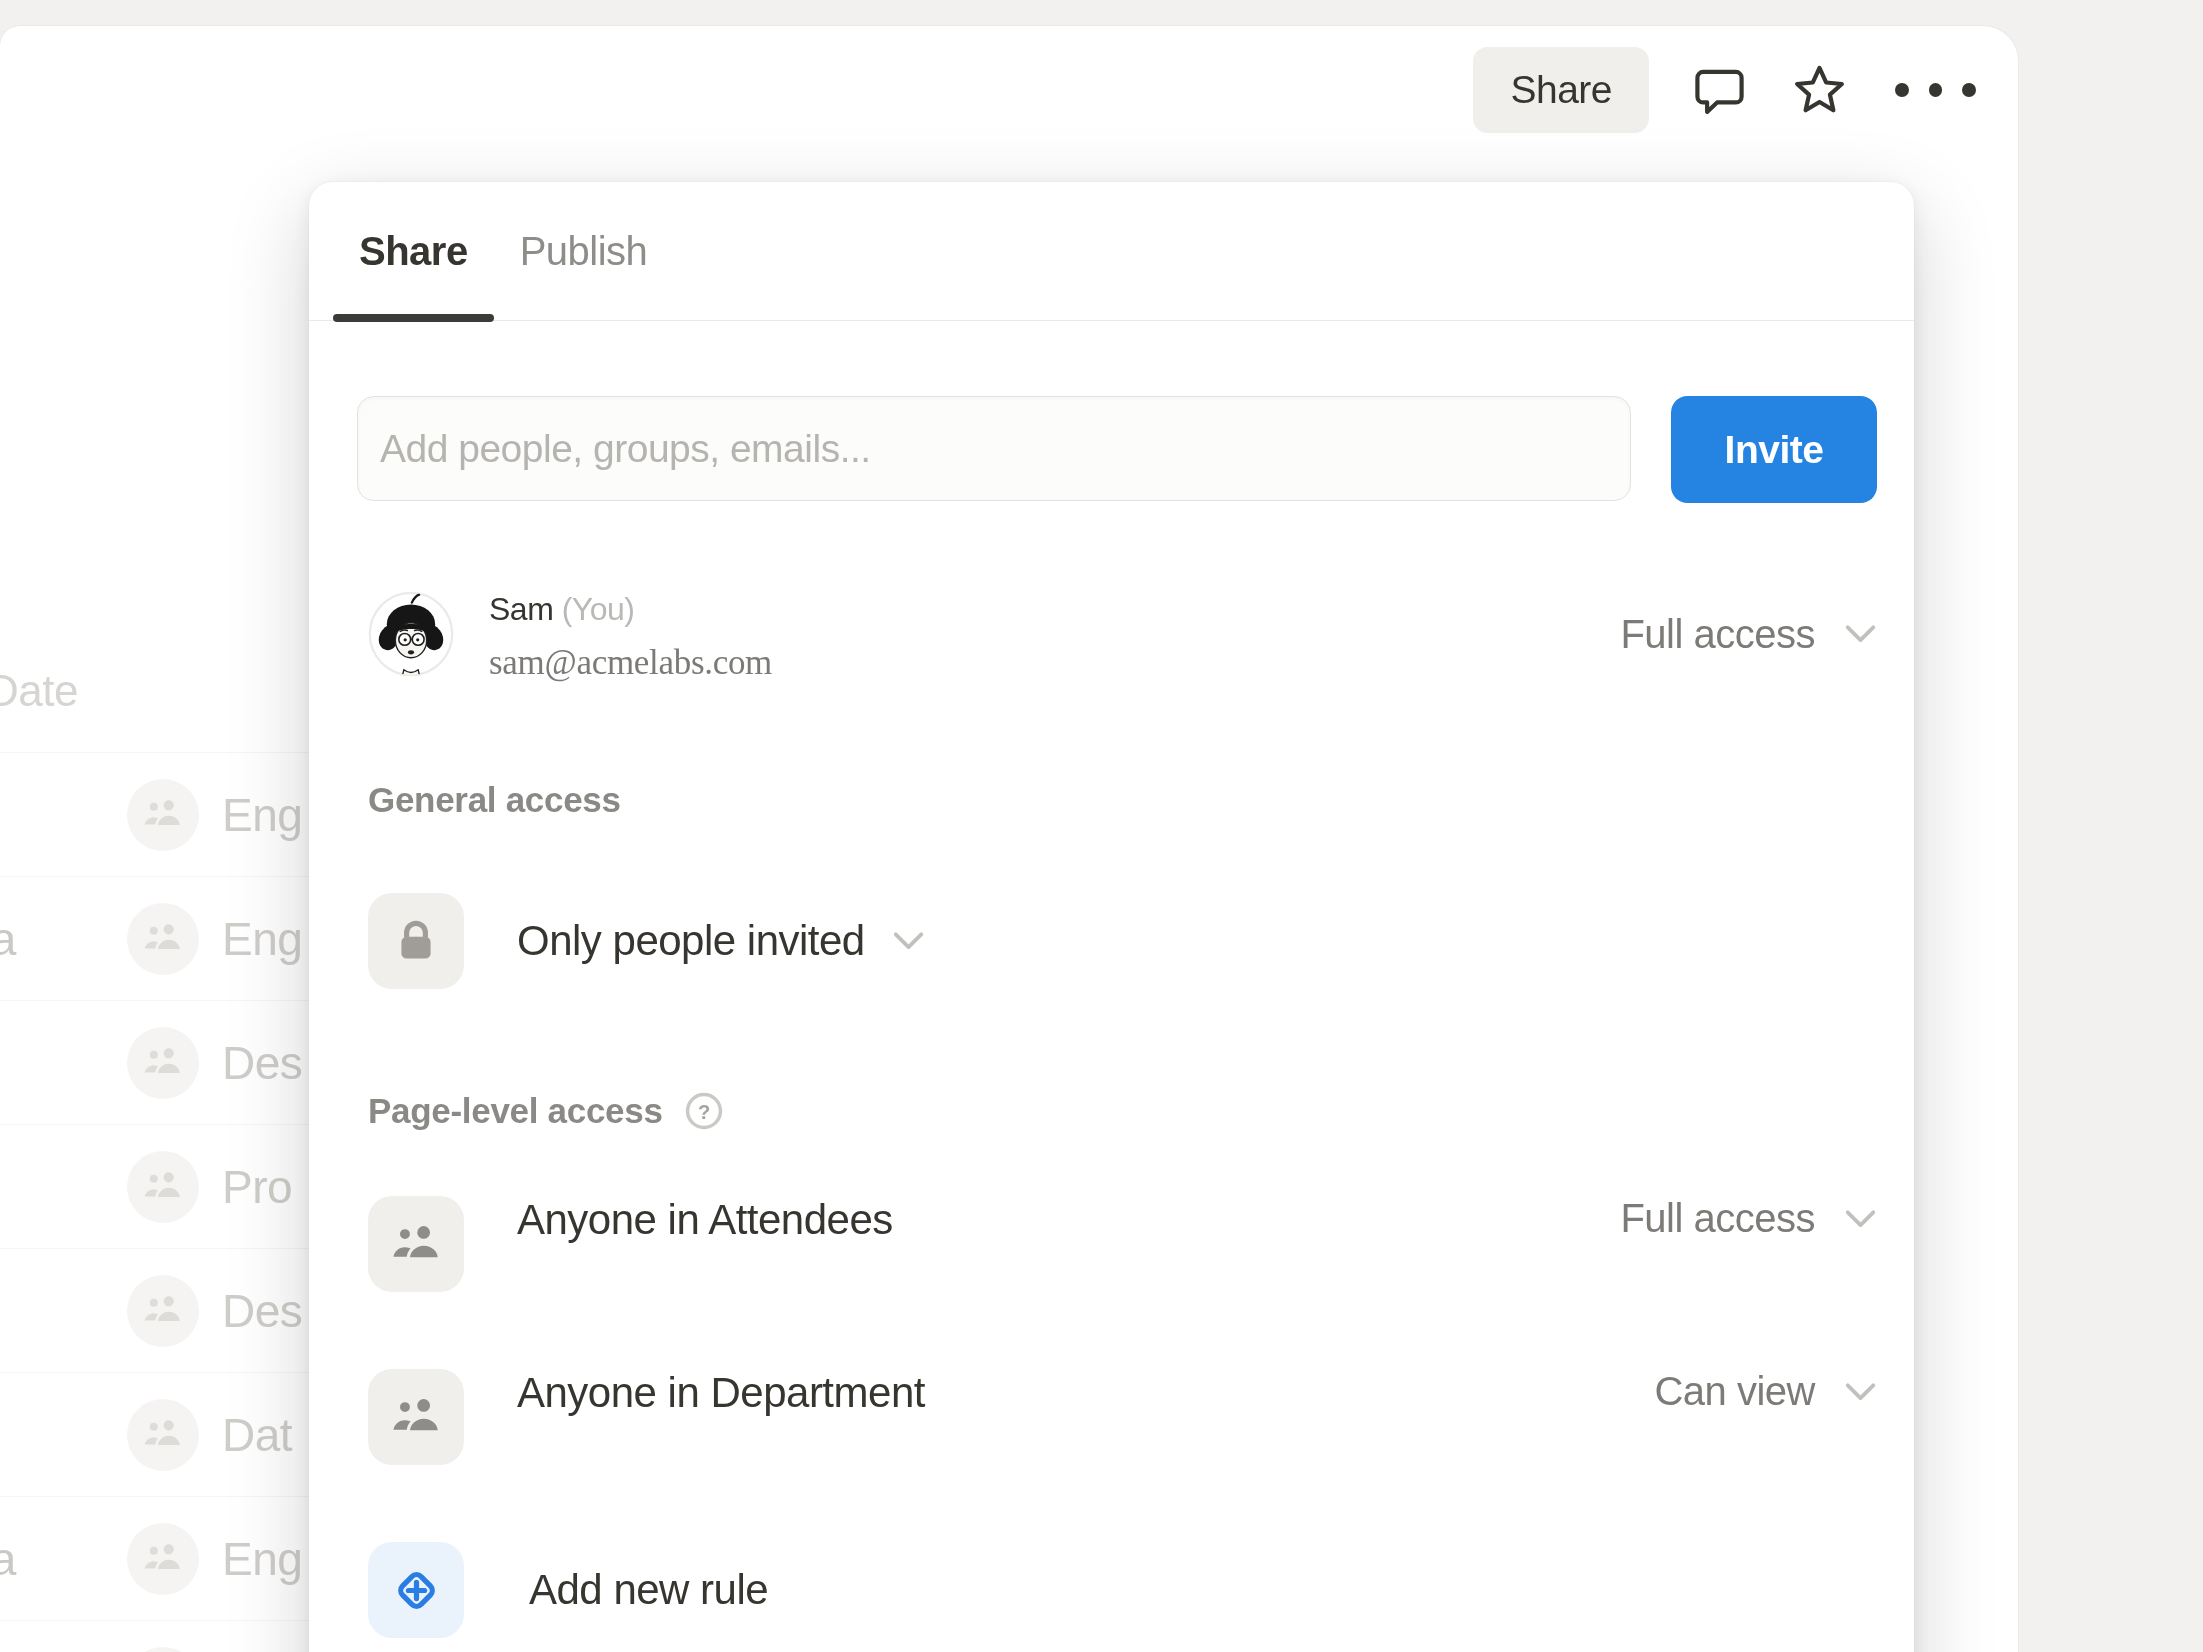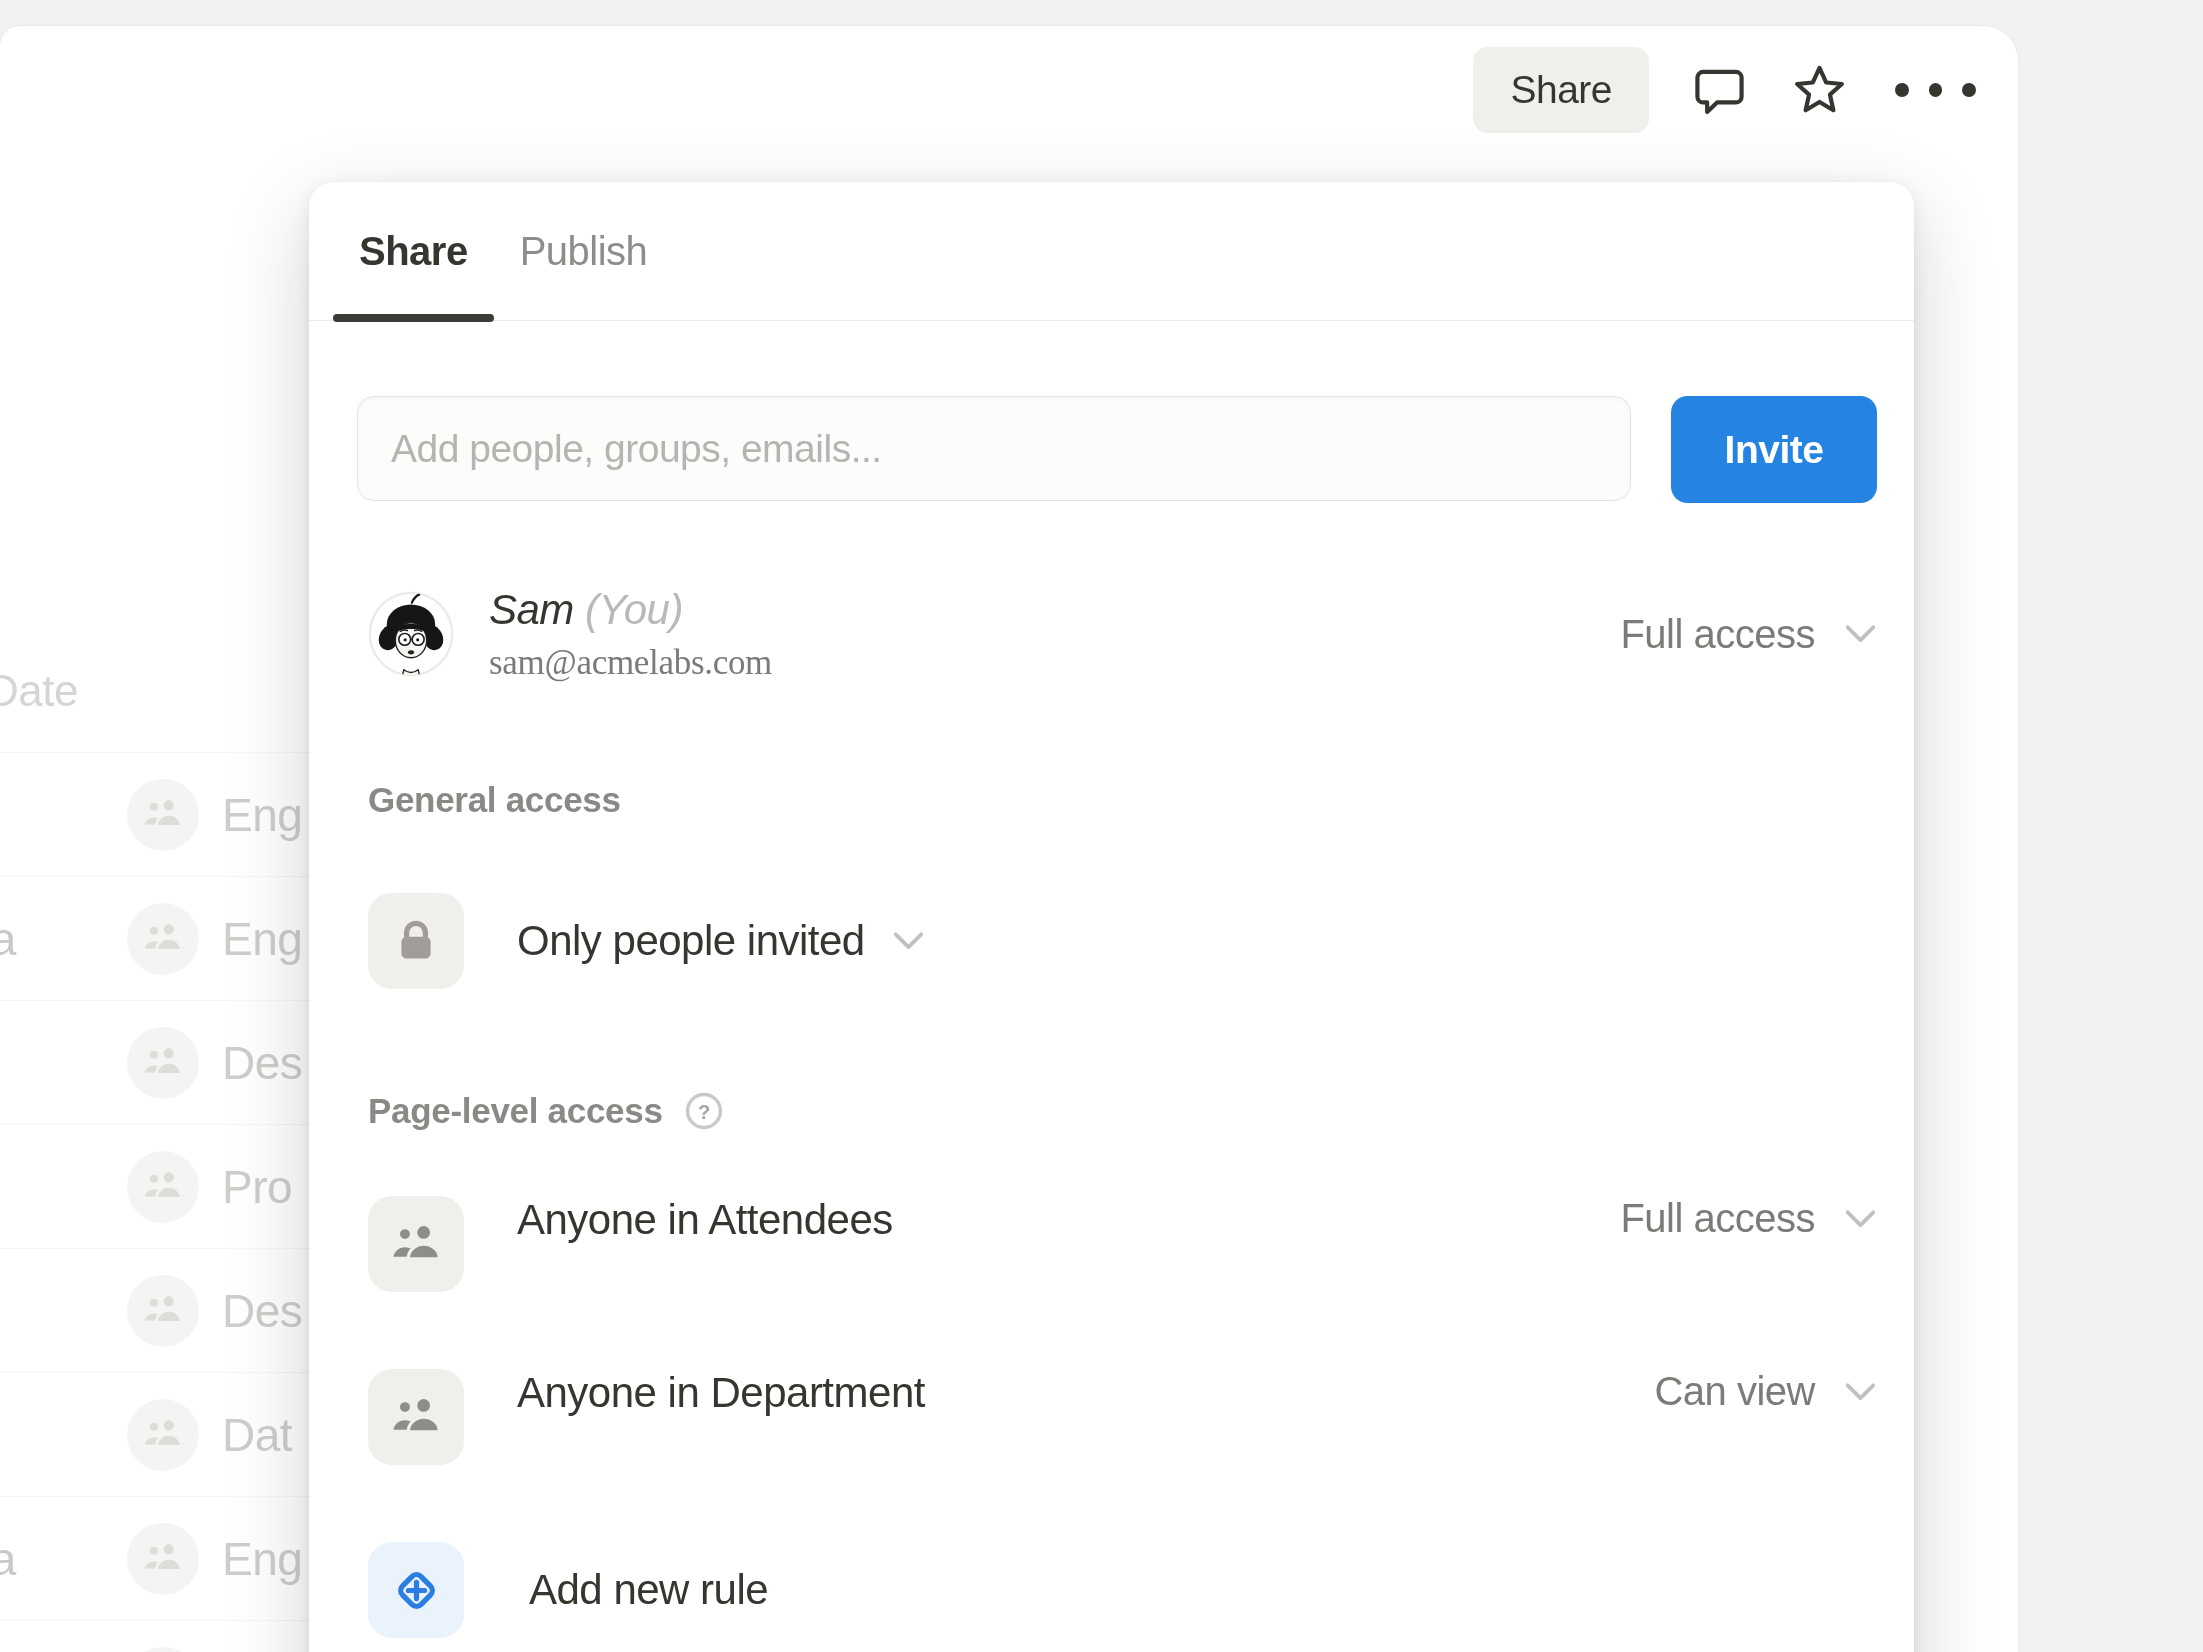--- a/index.html
+++ b/index.html
@@ -66,34 +66,34 @@
   .tab.active{color:#37352f;font-weight:700;}
   .tab .underline{
     position:absolute;left:0;right:0;bottom:-1.8px;height:8.3px;border-radius:4.6px;background:#3d3b37;
   }
   .content{padding:0 37px 0 48px;}
   
   .invite-row{margin-top:75px;display:flex;gap:40px;align-items:stretch;}
   .invite-input{
     flex:1;height:103px;border:1.8px solid #e3e2df;border-radius:16.5px;background:#fcfcfb;
     font-family:"Liberation Sans","DejaVu Sans",sans-serif;
-    font-size:39px;color:#37352f;padding:0 33px;outline:none;
+    font-size:39px;color:#37352f;padding:0 22px;outline:none;
     box-shadow:inset 0 1.8px 4.6px rgba(0,0,0,0.03);
   }
   .invite-input::placeholder{color:#b6b4b0;letter-spacing:-0.5px;}
   .invite-btn{
     width:206px;height:107px;border:none;border-radius:16.5px;background:#2583e2;
     color:#ffffff;font-size:39px;font-weight:700;letter-spacing:-0.5px;cursor:pointer;
     font-family:"Liberation Sans","DejaVu Sans",sans-serif;
   }
   
   .member-row{margin:81px 0 0 11px;display:flex;align-items:center;gap:35px;}
   .avatar{width:86px;height:86px;border-radius:50%;flex:none;}
   .member-names{display:flex;flex-direction:column;}
-  .name-line{font-size:42px;line-height:51px;color:#37352f;letter-spacing:-0.5px;font-style:italic;}
+  .name-line{font-size:32px;line-height:51px;color:#37352f;letter-spacing:-0.5px;}
   .you{color:#bbb9b5;}
   .email{font-size:35px;line-height:42px;color:#7c7a76;margin-top:7.3px;letter-spacing:-0.3px;font-family:Liberation Serif, serif;}
   .spacer{flex:1;}
   .dd{display:flex;align-items:center;gap:29px;cursor:pointer;}
   .dd-label{font-size:40px;color:#7d7b77;letter-spacing:-0.5px;white-space:nowrap;}
   
   .section-label{
     margin:96px 0 0 11px;font-size:35px;font-weight:700;color:#8b8985;letter-spacing:-0.3px;
     display:flex;align-items:center;gap:20px;
   }

